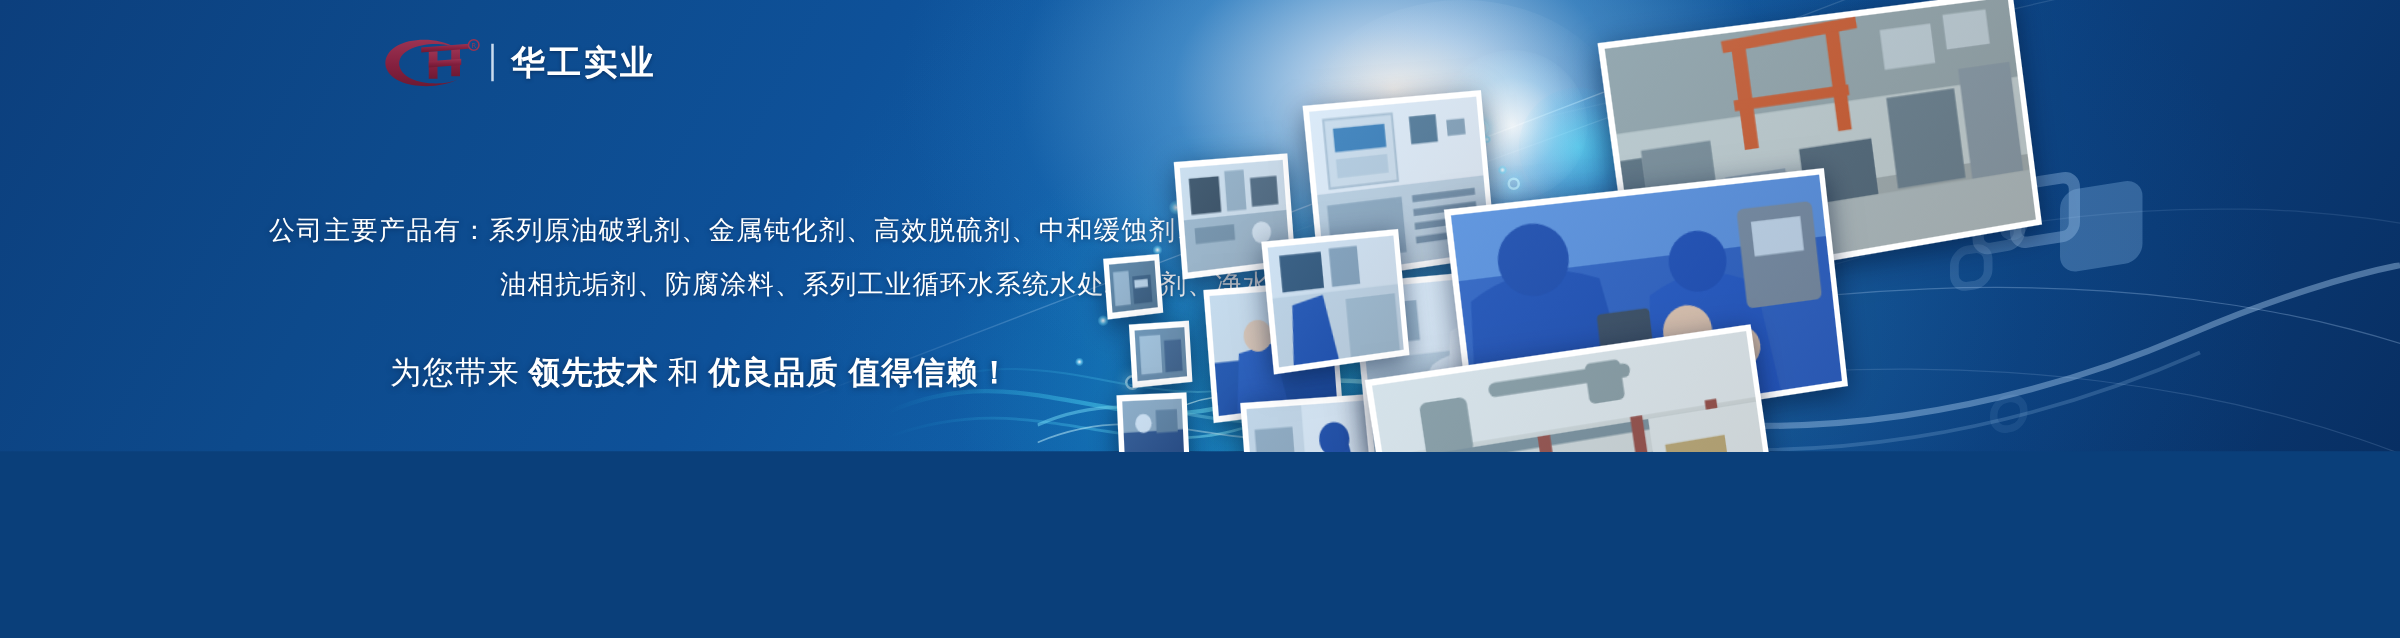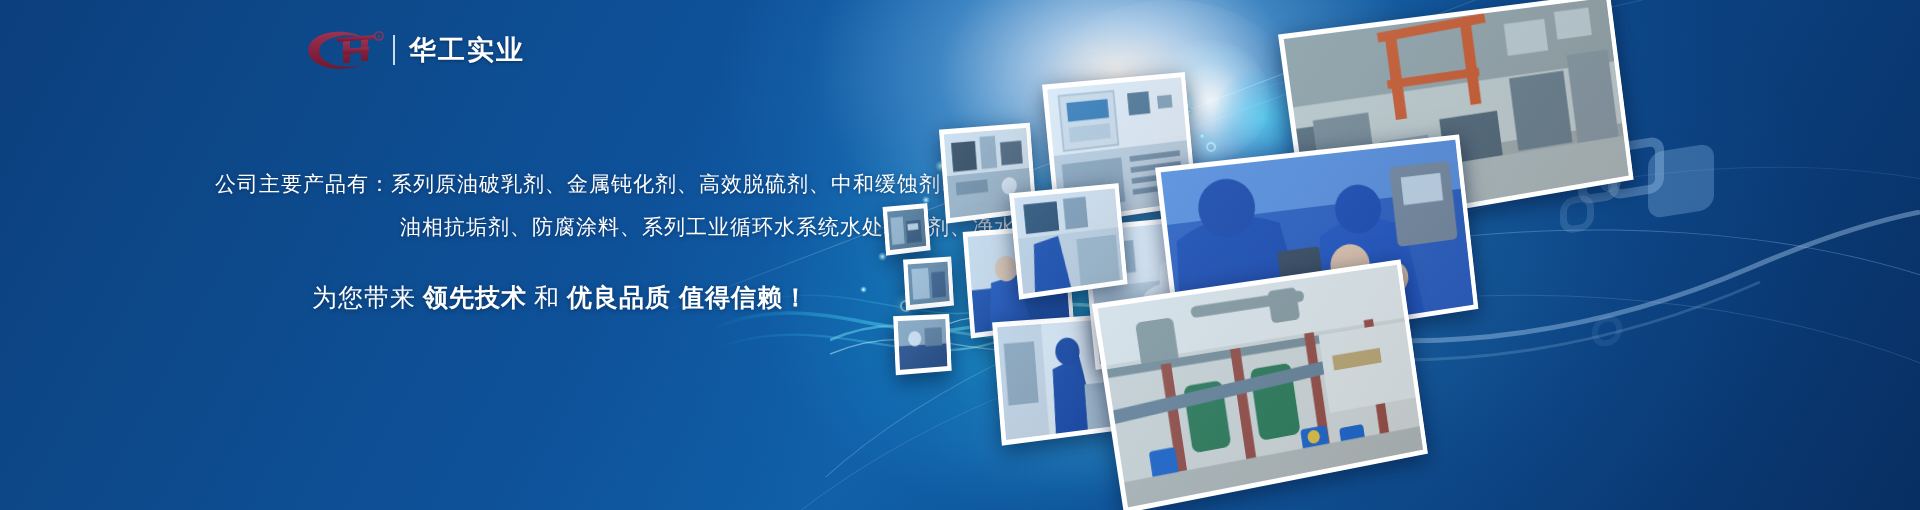--- a/index.html
+++ b/index.html
@@ -1,20 +1,20 @@
 <!DOCTYPE html>
 <html><head>
 <meta charset="utf-8">
 <style>
   * { margin:0; padding:0; box-sizing:border-box; }
   html,body { width:1920px; height:510px; overflow:hidden; background:#0a3f7a; }
   body { font-family:"DejaVu Sans","Liberation Sans",sans-serif; }
 
   #banner {
-    position:relative; width:1920px; height:510px; overflow:hidden;
+    position:relative; width:1920px; height:361px; overflow:hidden;
     background:
       radial-gradient(ellipse 520px 360px at 1115px 72px, rgba(255,245,235,0.95) 0%, rgba(215,232,248,0.75) 14%, rgba(130,195,240,0.40) 34%, rgba(60,150,220,0.10) 58%, rgba(0,0,0,0) 76%),
       radial-gradient(ellipse 420px 300px at 1060px 300px, rgba(40,215,235,0.33) 0%, rgba(25,175,215,0.16) 42%, rgba(0,0,0,0) 72%),
       radial-gradient(ellipse 760px 520px at 1240px 250px, rgba(70,175,235,0.30) 0%, rgba(30,120,200,0.10) 50%, rgba(0,0,0,0) 78%),
       linear-gradient(118deg, #0c3f7d 0%, #0d4a8c 18%, #0e5199 34%, #1060a8 50%, #0d4f93 64%, #0b3f7d 80%, #082f63 100%);
   }
 
   
   .bg-layer { position:absolute; inset:0; pointer-events:none; }
 

